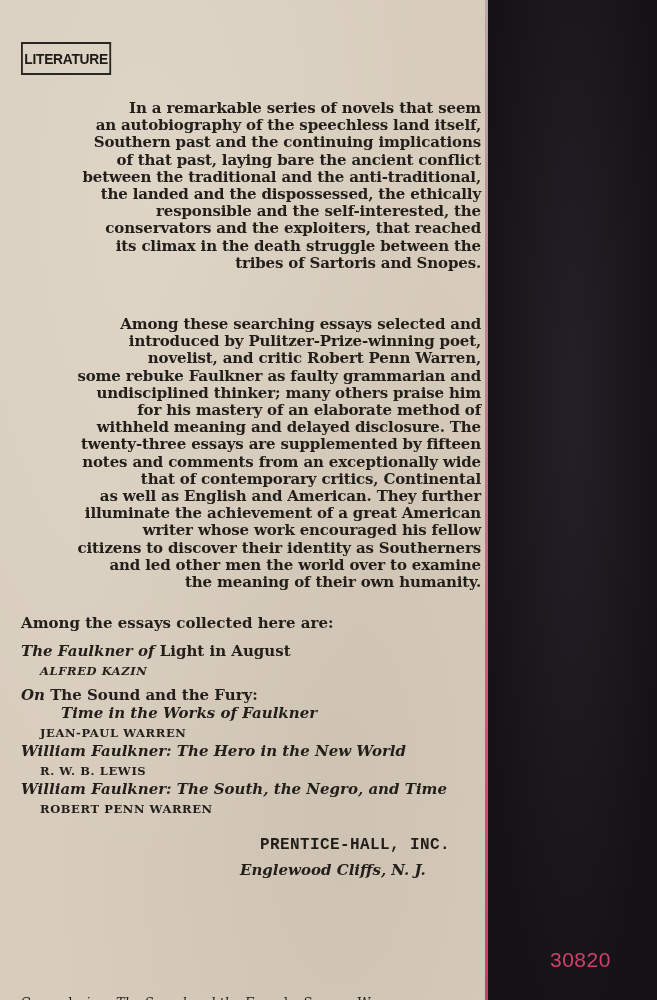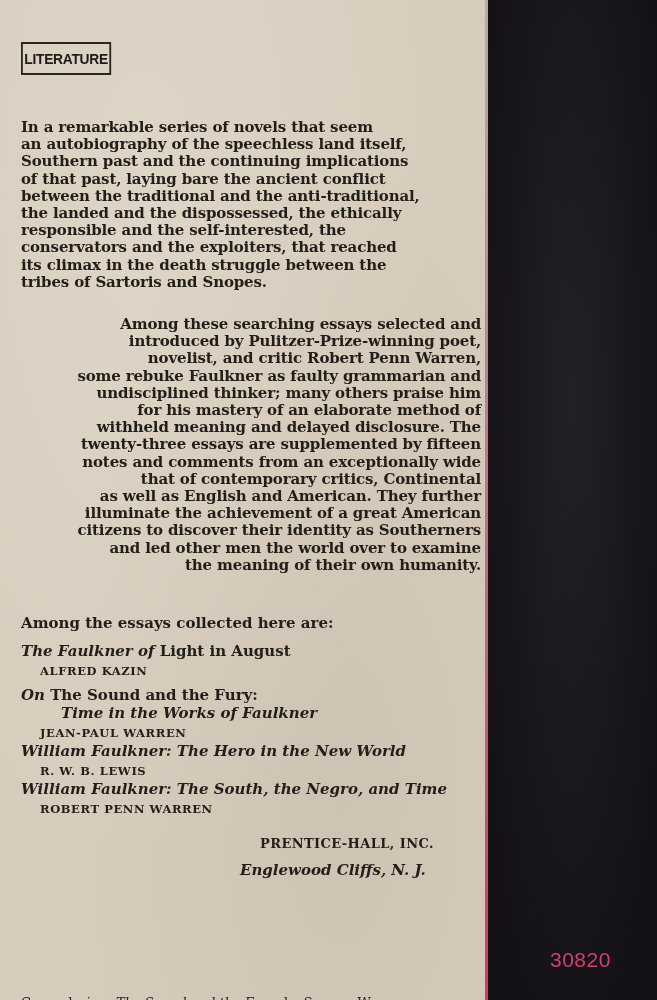--- a/index.html
+++ b/index.html
@@ -59,21 +59,21 @@
       left: 21px;
       width: 460px;
       font-size: 15px;
       line-height: 17.2px;
       font-weight: bold;
       letter-spacing: -0.15px;
       color: #221e1a;
       white-space: nowrap;
     }
     .text-block .line { display: block; }
-    #para1 { top: 119px; }
+    #para1 { top: 100px; text-align: right; }
     #para2 { top: 316px; text-align: right; }
     .essays-intro { position: absolute; left: 21px; top: 614px; font-size: 15px; font-weight: bold; color: #221e1a; }
     .essay-title {
       position: absolute;
       left: 21px;
       font-size: 15px;
       font-weight: bold;
       color: #221e1a;
       white-space: nowrap;
     }
@@ -83,24 +83,25 @@
       font-size: 11.5px;
       font-weight: bold;
       letter-spacing: 0.6px;
       color: #221e1a;
       white-space: nowrap;
     }
     .it { font-style: italic; }
     .publisher-name {
       position: absolute;
       left: 260px; top: 836px;
-      font-size: 13px;
+      font-size: 16px;
       font-weight: bold;
       letter-spacing: 0.4px;
       color: #221e1a;
+      font-family: Liberation Mono, monospace;
     }
     .publisher-city {
       position: absolute;
       left: 240px; top: 853px;
       font-size: 15px;
       font-weight: bold;
       font-style: italic;
       color: #221e1a;
       margin-top: 8px;
     }
@@ -149,29 +150,30 @@
   <span class="line">novelist, and critic Robert Penn Warren,</span>
   <span class="line">some rebuke Faulkner as faulty grammarian and</span>
   <span class="line">undisciplined thinker; many others praise him</span>
   <span class="line">for his mastery of an elaborate method of</span>
   <span class="line">withheld meaning and delayed disclosure. The</span>
   <span class="line">twenty-three essays are supplemented by fifteen</span>
   <span class="line">notes and comments from an exceptionally wide</span>
   <span class="line">that of contemporary critics, Continental</span>
   <span class="line">as well as English and American. They further</span>
   <span class="line">illuminate the achievement of a great American</span>
+  <span class="line">writer whose work encouraged his fellow</span>
   <span class="line">citizens to discover their identity as Southerners</span>
   <span class="line">and led other men the world over to examine</span>
   <span class="line">the meaning of their own humanity.</span>
 </div>
 
 <div class="essays-intro">Among the essays collected here are:</div>
 
 <div class="essay-title" style="top:642px;"><span class="it">The Faulkner of</span><span> Light in August</span></div>
-<div class="essay-author" style="top:664px;">ALFRED KAZIN</div>
+<div class="essay-author" style="top:664px;font-style:italic;">ALFRED KAZIN</div>
 
 <div class="essay-title" style="top:686px;"><span class="it">On</span><span> The Sound and the Fury:</span></div>
 <div class="essay-title it" style="top:704px;margin-left:40px;">Time in the Works of Faulkner</div>
 <div class="essay-author" style="top:726px;">JEAN-PAUL WARREN</div>
 
 <div class="essay-title it" style="top:742px;">William Faulkner: The Hero in the New World</div>
 <div class="essay-author" style="top:764px;">R. W. B. LEWIS</div>
 
 <div class="essay-title it" style="top:780px;">William Faulkner: The South, the Negro, and Time</div>
 <div class="essay-author" style="top:802px;">ROBERT PENN WARREN</div>

